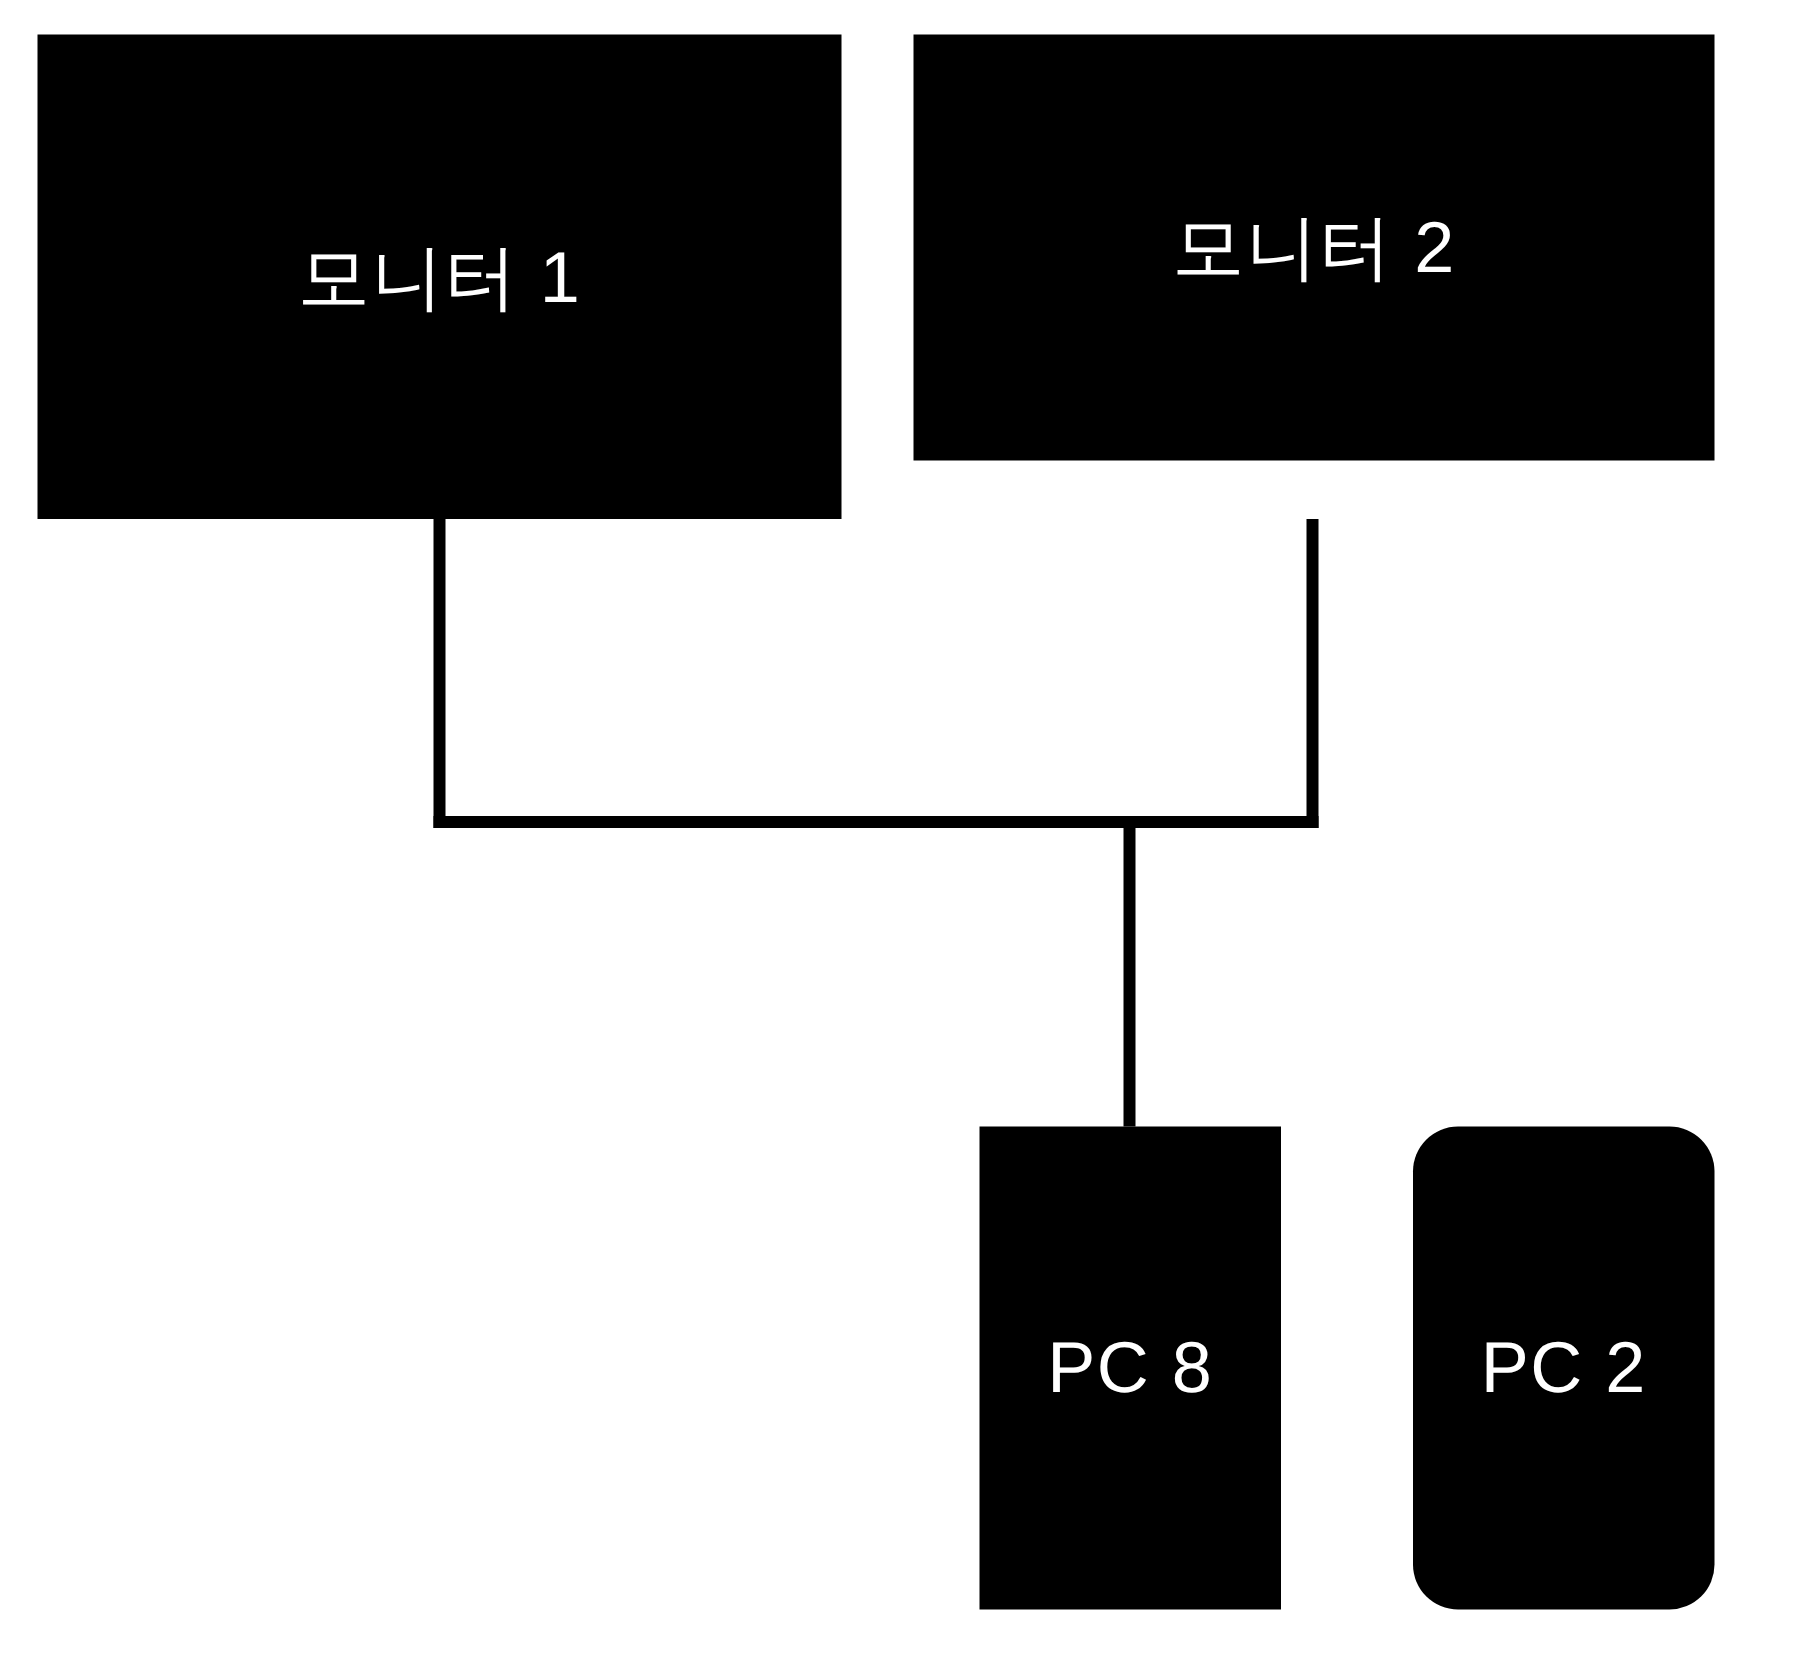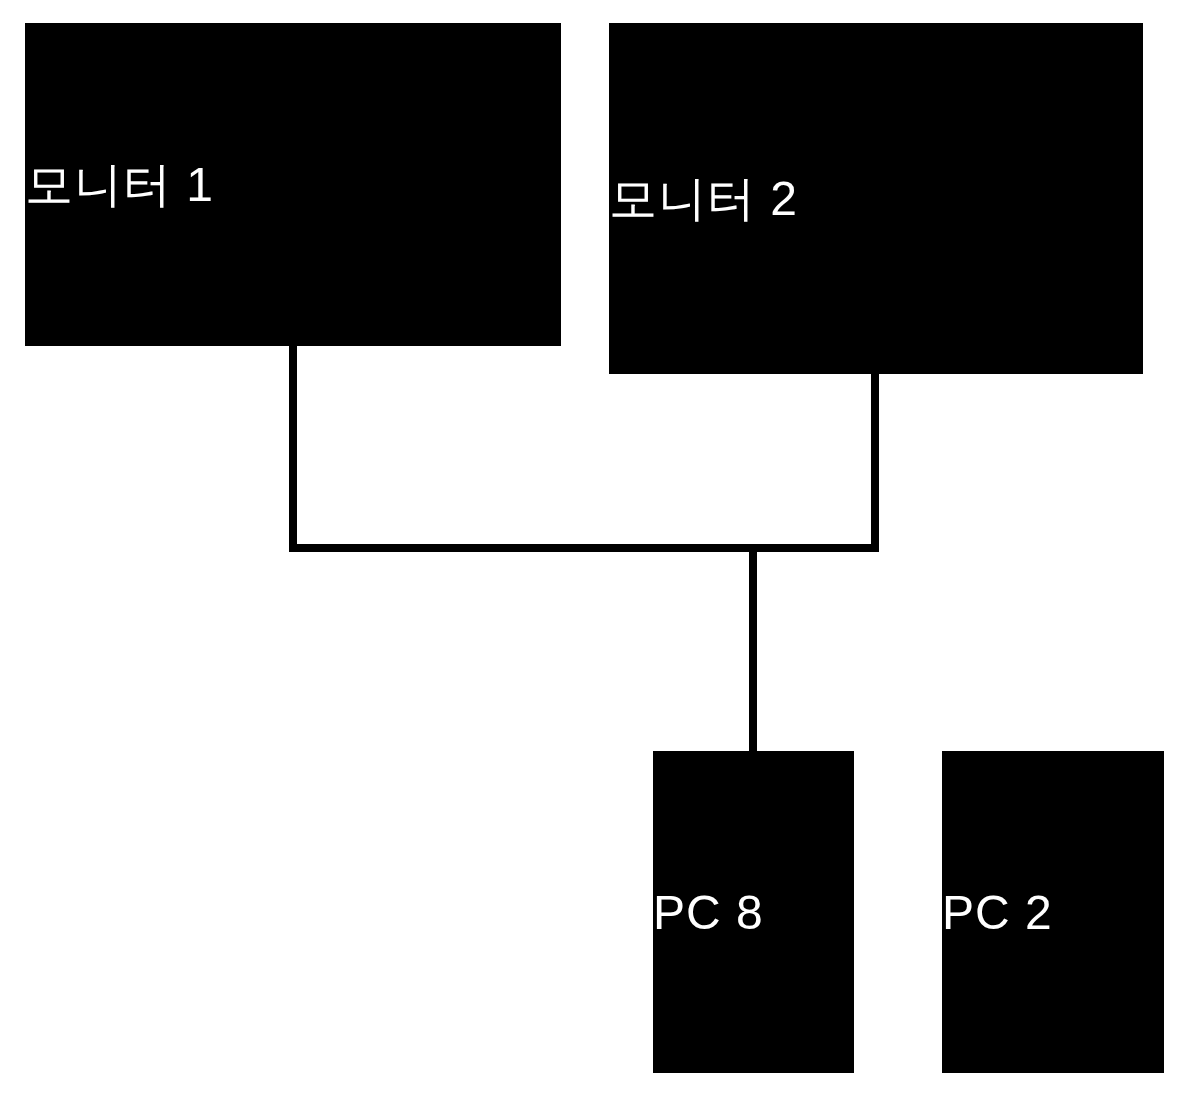--- a/index.html
+++ b/index.html
@@ -15,30 +15,30 @@
     background: #ffffff;
     overflow: hidden;
     font-family: "Liberation Sans", "DejaVu Sans", sans-serif;
   }
   .node {
     position: absolute;
     background: #000000;
     color: #ffffff;
     display: flex;
     align-items: center;
-    justify-content: flex-start;
+    justify-content: center;
     font-size: 48px;
     font-weight: 400;
     letter-spacing: 1px;
     white-space: nowrap;
   }
   .node-monitor-1 { left: 25px;  top: 23px;  width: 536px; height: 323px; }
-  .node-monitor-2 { left: 609px; top: 23px;  width: 534px; height: 351px; }
+  .node-monitor-2 { left: 609px; top: 23px;  width: 534px; height: 284px; }
   .node-pc-1      { left: 653px; top: 751px; width: 201px; height: 322px; }
-  .node-pc-2      { left: 942px; top: 751px; width: 222px; height: 322px; }
+  .node-pc-2      { left: 942px; top: 751px; width: 201px; height: 322px; border-radius: 30px; }
 
   .connector {
     position: absolute;
     background: #000000;
   }
   .connector-monitor1-drop { left: 289px; top: 346px; width: 8px;   height: 206px; }
   .connector-monitor2-drop { left: 871px; top: 346px; width: 8px;   height: 206px; }
   .connector-bus           { left: 289px; top: 544px; width: 590px; height: 8px;   }
   .connector-pc1-drop      { left: 749px; top: 552px; width: 8px;   height: 199px; }
 </style>

